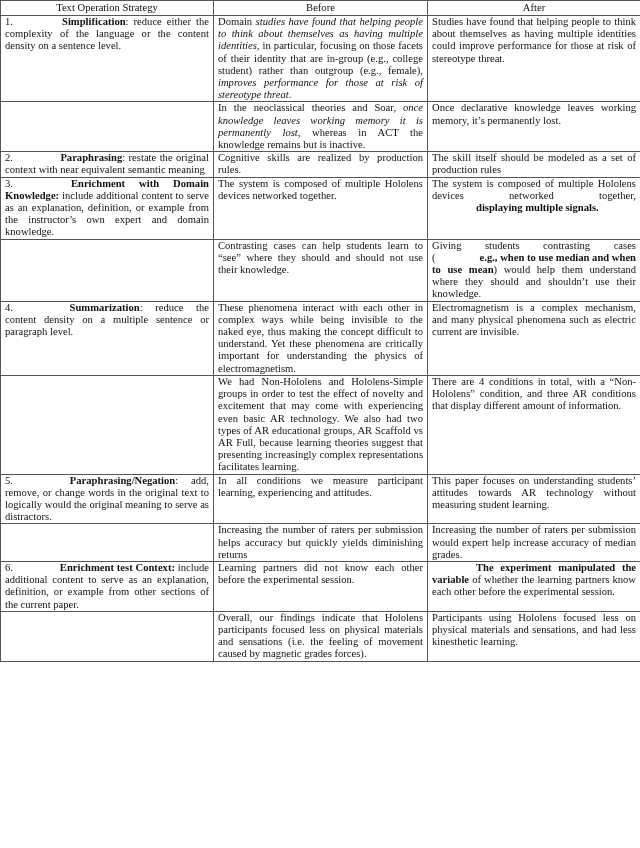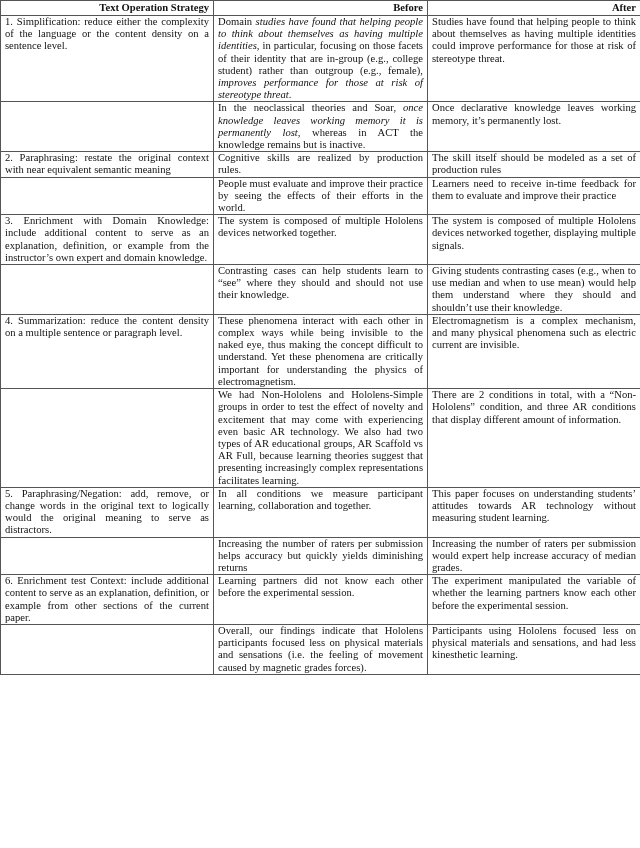--- a/index.html
+++ b/index.html
@@ -16,22 +16,22 @@
   col.c1 { width: 213px; }
   col.c2 { width: 214px; }
   col.c3 { width: 213px; }
   th, td {
     border: 1px solid #555;
     padding: 0px 4px 0px 4px;
     vertical-align: top;
     text-align: justify;
     hyphens: manual;
   }
-  th { text-align: right; font-weight: bold; height: 14px; line-height: 14px; }
-  b { font-weight: normal; }
+  th { text-align: center; font-weight: normal; height: 14px; line-height: 14px; }
+  b { font-weight: bold; margin-left: 44px; }
   i { font-style: italic; }
 </style>
 </head>
 <body>
 
 <table>
   <colgroup>
       <col class="c1">
       <col class="c2">
       <col class="c3">
@@ -53,47 +53,42 @@
         <td></td>
         <td><span>In the neoclassical theories and Soar, </span><i>once knowledge leaves working memory it is permanently lost</i><span>, whereas in ACT the knowledge remains but is inactive.</span></td>
         <td><span>Once declarative knowledge leaves working memory, it’s permanently lost.</span></td>
       </tr>
       <tr>
         <td><span>2.</span> <b>Paraphrasing</b><span>: restate the original context with near equivalent semantic meaning</span></td>
         <td><span>Cognitive skills are realized by production rules.</span></td>
         <td><span>The skill itself should be modeled as a set of production rules</span></td>
       </tr>
       <tr>
-        <td></td>
-        <td><span>People must evaluate and improve their practice by seeing the effects of their efforts in the world.</span></td>
-        <td><span>Learners need to receive in-time feedback for them to evaluate and improve their practice</span></td>
-      </tr>
-      <tr>
         <td><span>3.</span> <b>Enrichment with Domain Knowledge:</b><span> include additional content to serve as an explanation, definition, or example from the instructor’s own expert and domain knowledge.</span></td>
         <td><span>The system is composed of multiple Hololens devices networked together.</span></td>
         <td><span>The system is composed of multiple Hololens devices networked together, </span><b>displaying multiple signals.</b></td>
       </tr>
       <tr>
         <td></td>
         <td><span>Contrasting cases can help students learn to “see” where they should and should not use their knowledge.</span></td>
         <td><span>Giving students contrasting cases (</span><b>e.g., when to use median and when to use mean</b><span>) would help them understand where they should and shouldn’t use their knowledge.</span></td>
       </tr>
       <tr>
         <td><span>4.</span> <b>Summarization</b><span>: reduce the content density on a multiple sentence or paragraph level.</span></td>
         <td><span>These phenomena interact with each other in complex ways while being invisible to the naked eye, thus making the concept difficult to understand. Yet these phenomena are critically important for understanding the physics of electromagnetism.</span></td>
         <td><span>Electromagnetism is a complex mechanism, and many physical phenomena such as electric current are invisible.</span></td>
       </tr>
       <tr>
         <td></td>
         <td><span>We had Non-Hololens and Hololens-Simple groups in order to test the effect of novelty and excitement that may come with experiencing even basic AR technology. We also had two types of AR educational groups, AR Scaffold vs AR Full, because learning theories suggest that presenting increasingly complex representations facilitates learning.</span></td>
-        <td><span>There are 2 conditions in total, with a “Non-Hololens” condition, and three AR conditions that display different amount of information.</span></td>
+        <td><span>There are 4 conditions in total, with a “Non-Hololens” condition, and three AR conditions that display different amount of information.</span></td>
       </tr>
       <tr>
         <td><span>5.</span> <b>Paraphrasing/Negation</b><span>: add, remove, or change words in the original text to logically would the original meaning to serve as distractors.</span></td>
-        <td><span>In all conditions we measure participant learning, collaboration and together.</span></td>
+        <td><span>In all conditions we measure participant learning, experiencing and attitudes.</span></td>
         <td><span>This paper focuses on understanding students’ attitudes towards AR technology without measuring student learning.</span></td>
       </tr>
       <tr>
         <td></td>
         <td><span>Increasing the number of raters per submission helps accuracy but quickly yields diminishing returns</span></td>
         <td><span>Increasing the number of raters per submission would expert help increase accuracy of median grades.</span></td>
       </tr>
       <tr>
         <td><span>6.</span> <b>Enrichment test Context:</b><span> include additional content to serve as an explanation, definition, or example from other sections of the current paper.</span></td>
         <td><span>Learning partners did not know each other before the experimental session.</span></td>

